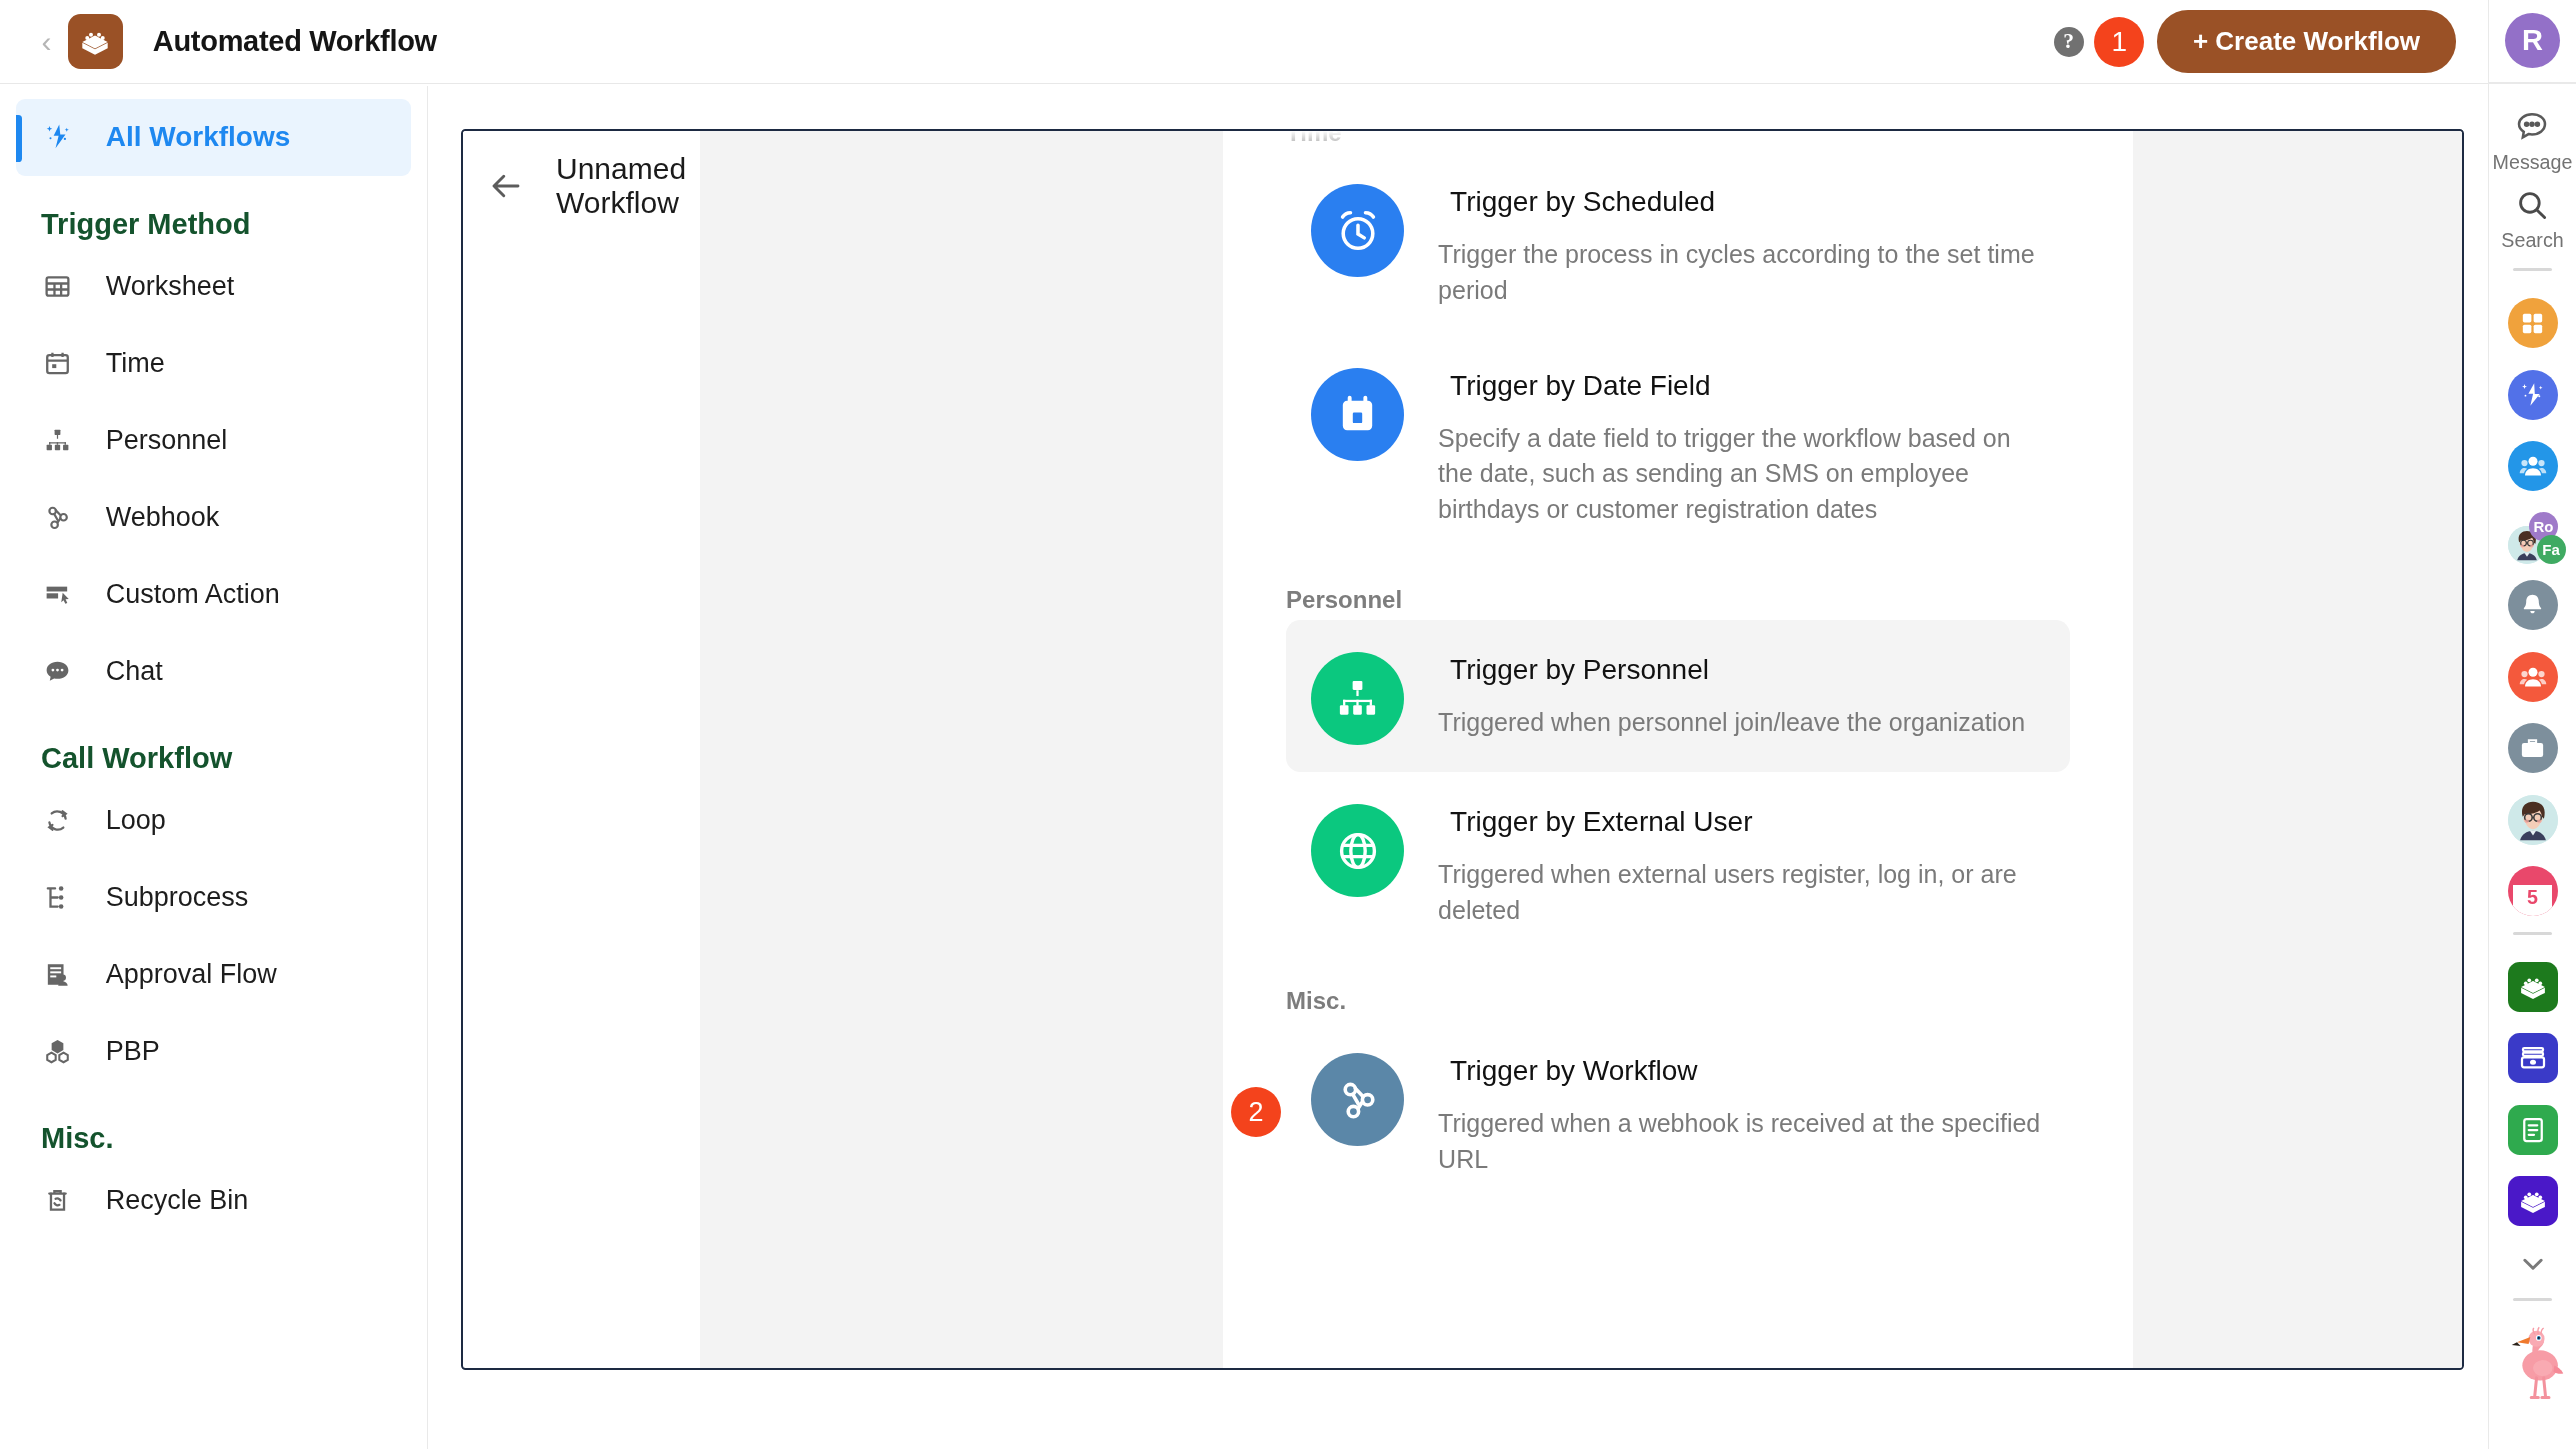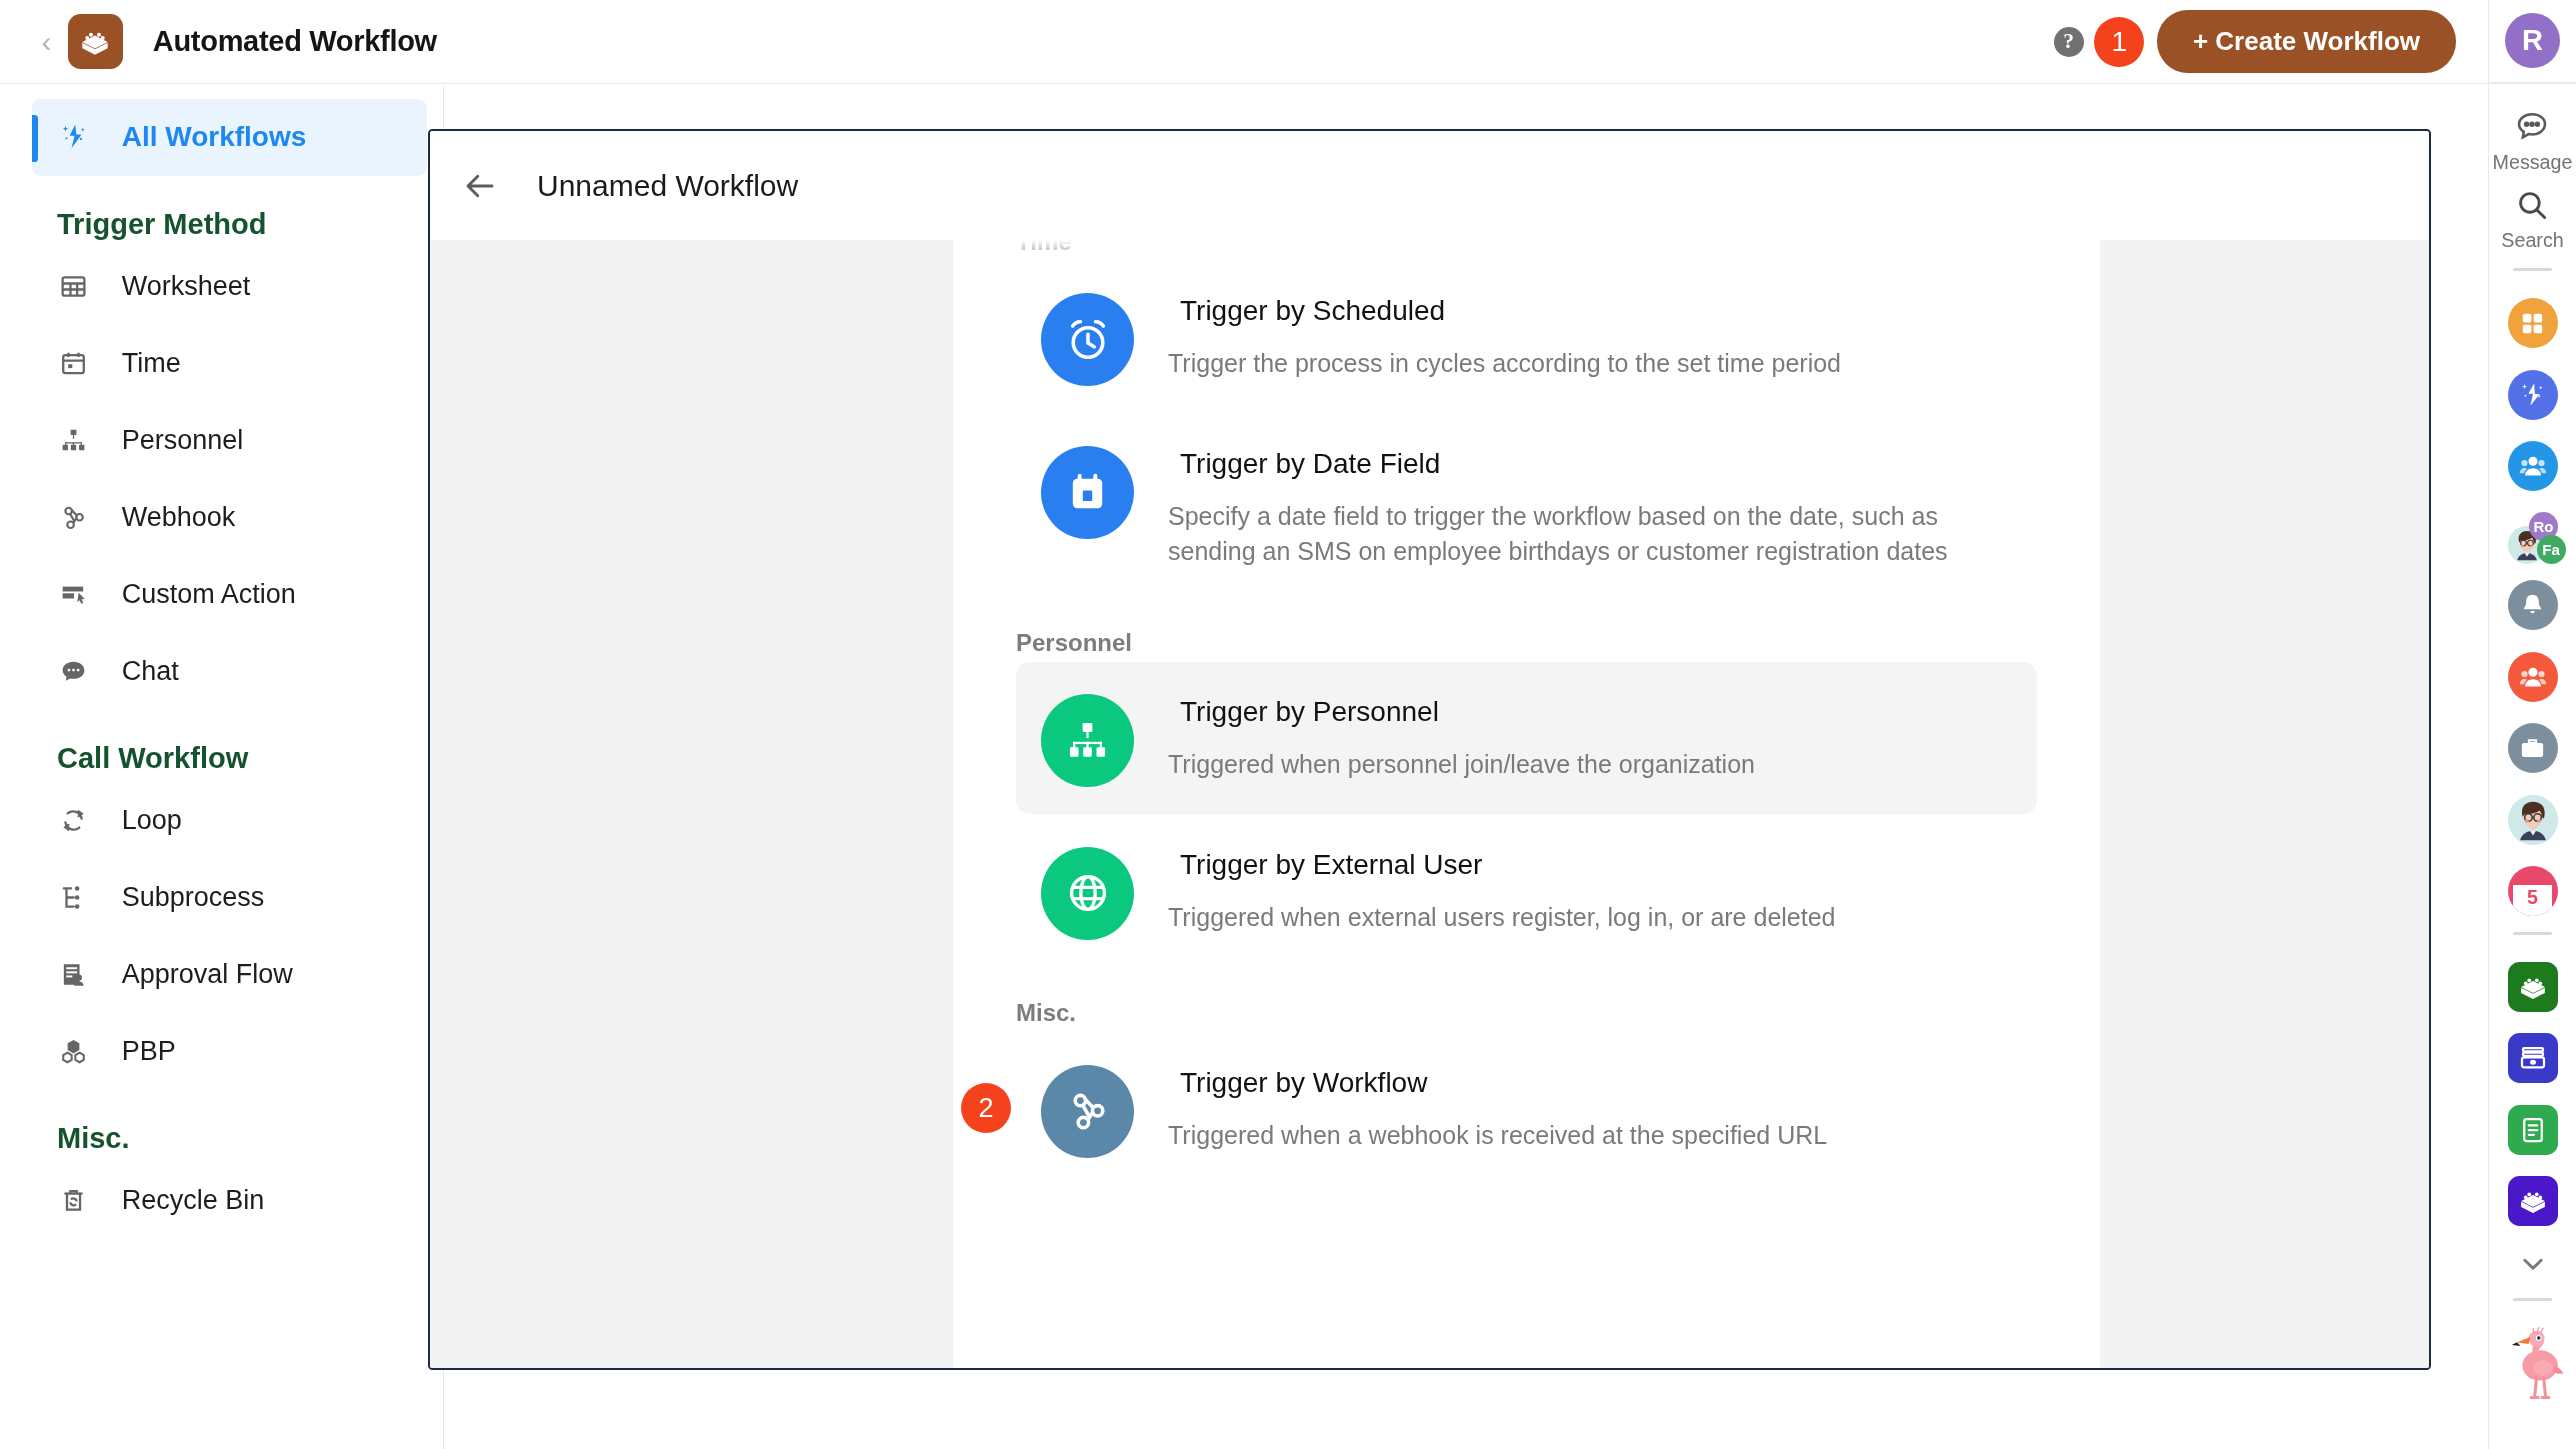--- a/index.html
+++ b/index.html
@@ -57,21 +57,21 @@
     background: #9a5126; color: #fff;
     font-size: 26px; font-weight: bold;
     display: flex; align-items: center; justify-content: center;
     border: none; cursor: pointer;
     font-family: "Liberation Sans", sans-serif;
     white-space: nowrap;
   }
 
   
   .sidebar {
-    position: absolute; left: 16px; top: 86px; width: 428px; height: 1363px;
+    position: absolute; left: 0; top: 86px; width: 428px; height: 1363px;
     background: #fff; border-right: 1.8px solid #e9e9e9;
     padding-top: 12.5px;
   }
   .side-item {
     display: flex; align-items: center;
     height: 77px; padding-left: 43px; cursor: pointer;
     position: relative;
   }
   .side-item.active {
     background: #eaf4fe; border-radius: 9px;
@@ -123,27 +123,27 @@
   }
   .rail-square {
     width: 50px; height: 50px; border-radius: 11.6px;
     display: flex; align-items: center; justify-content: center;
     margin-top: 21.5px; cursor: pointer;
   }
   .rail-chevron { margin-top: 23px; color: #888; cursor: pointer; }
 
   
   .modal {
-    position: absolute; left: 428px; top: 129px;
+    position: absolute; left: 461px; top: 129px;
     width: 2003px; height: 1241px;
     background: #fff;
     border: 2.7px solid #1d2a42;
     border-radius: 4.5px;
     overflow: hidden;
-    display: flex; flex-direction: column;
+    display: flex; flex-direction: row;
   }
   .modal-head {
     height: 109px; flex: 0 0 109px;
     display: flex; align-items: center; padding-left: 25px;
     background: #fff;
   }
   .modal-back {
     width: 50px; height: 50px; display: flex; align-items: center; justify-content: center;
     color: #5c5c5c; cursor: pointer;
   }

